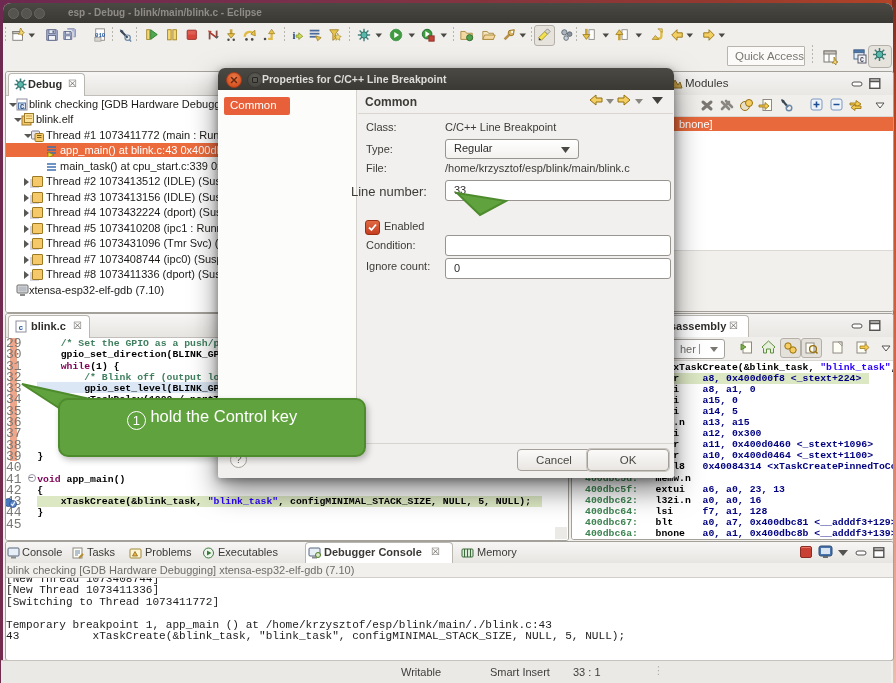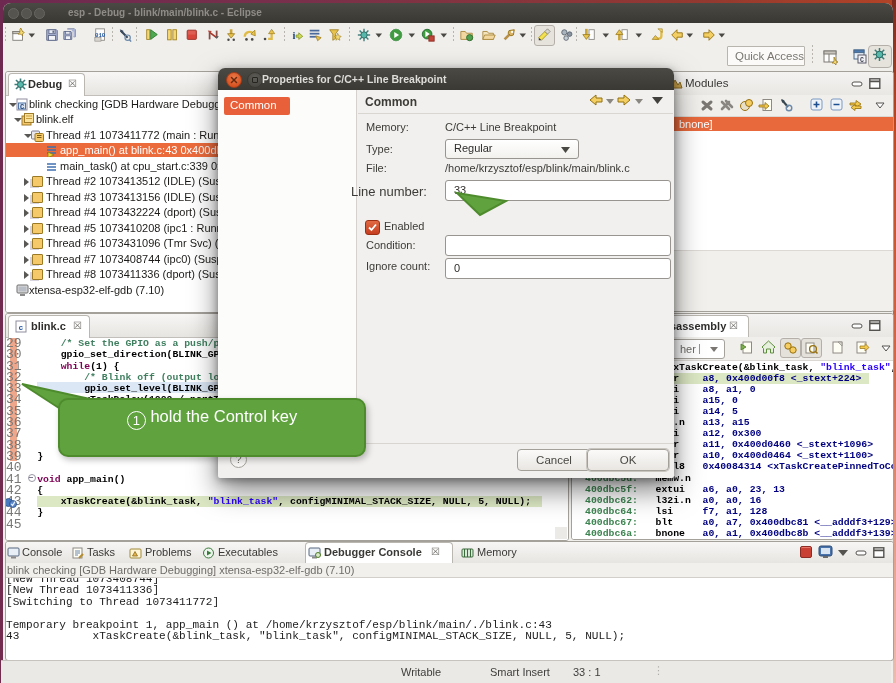--- a/index.html
+++ b/index.html
@@ -688,21 +688,21 @@
         <polygon points="1,4 7,4 7,1 13,6 7,11 7,8 1,8" fill="#f3cf63" stroke="#93700e"></polygon>
       </svg>
     <svg class="abs" style="left:417px;top:31px" width="9" height="6">
         <polygon points="0,0 8,0 4,5" fill="#8a8781"></polygon>
       </svg>
     <svg class="abs" style="left:434px;top:29px" width="12" height="8">
         <polygon points="0,0 11,0 5.5,7" fill="#42403c"></polygon>
       </svg>
     <div class="abs" style="left:140px;top:45px;width:315px;height:1px;background:#d9d6d1"></div>
 
-    <div class="abs" style="left:148px;top:53px;font-size:11px;color:#3c3b37">Memory:</div>
+    <div class="abs" style="left:148px;top:53px;font-size:11px;color:#3c3b37">Class:</div>
     <div class="abs" style="left:227px;top:53px;font-size:11px;color:#3c3b37">C/C++ Line Breakpoint</div>
     <div class="fld" style="left:227px;top:71px;width:132px;height:18px;background:linear-gradient(#fff,#f2f1ee)">
       <span class="abs" style="left:8px;top:2px;font-size:11px;color:#2e2d2b">Regular</span>
       <svg class="abs" style="left:115px;top:7px" width="10" height="7">
           <polygon points="0,0 9,0 4.5,6" fill="#4a4843"></polygon>
         </svg>
     </div>
     <div class="abs" style="left:148px;top:75px;font-size:11px;color:#3c3b37">Type:</div>
     <div class="abs" style="left:148px;top:94px;font-size:11px;color:#3c3b37">File:</div>
     <div class="abs" style="left:227px;top:94px;font-size:11px;color:#3c3b37">/home/krzysztof/esp/blink/main/blink.c</div>

